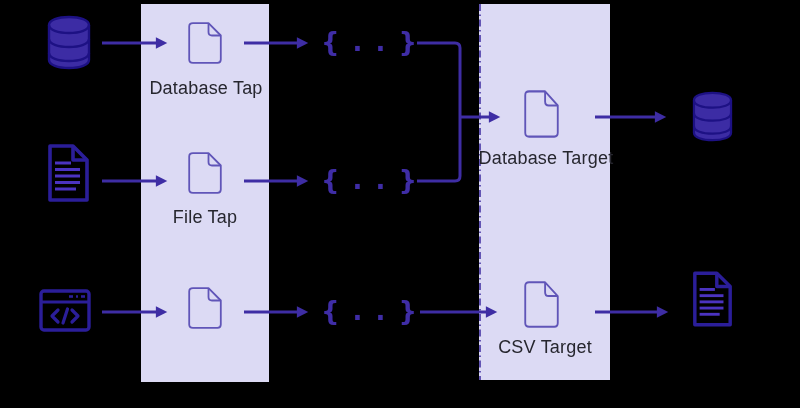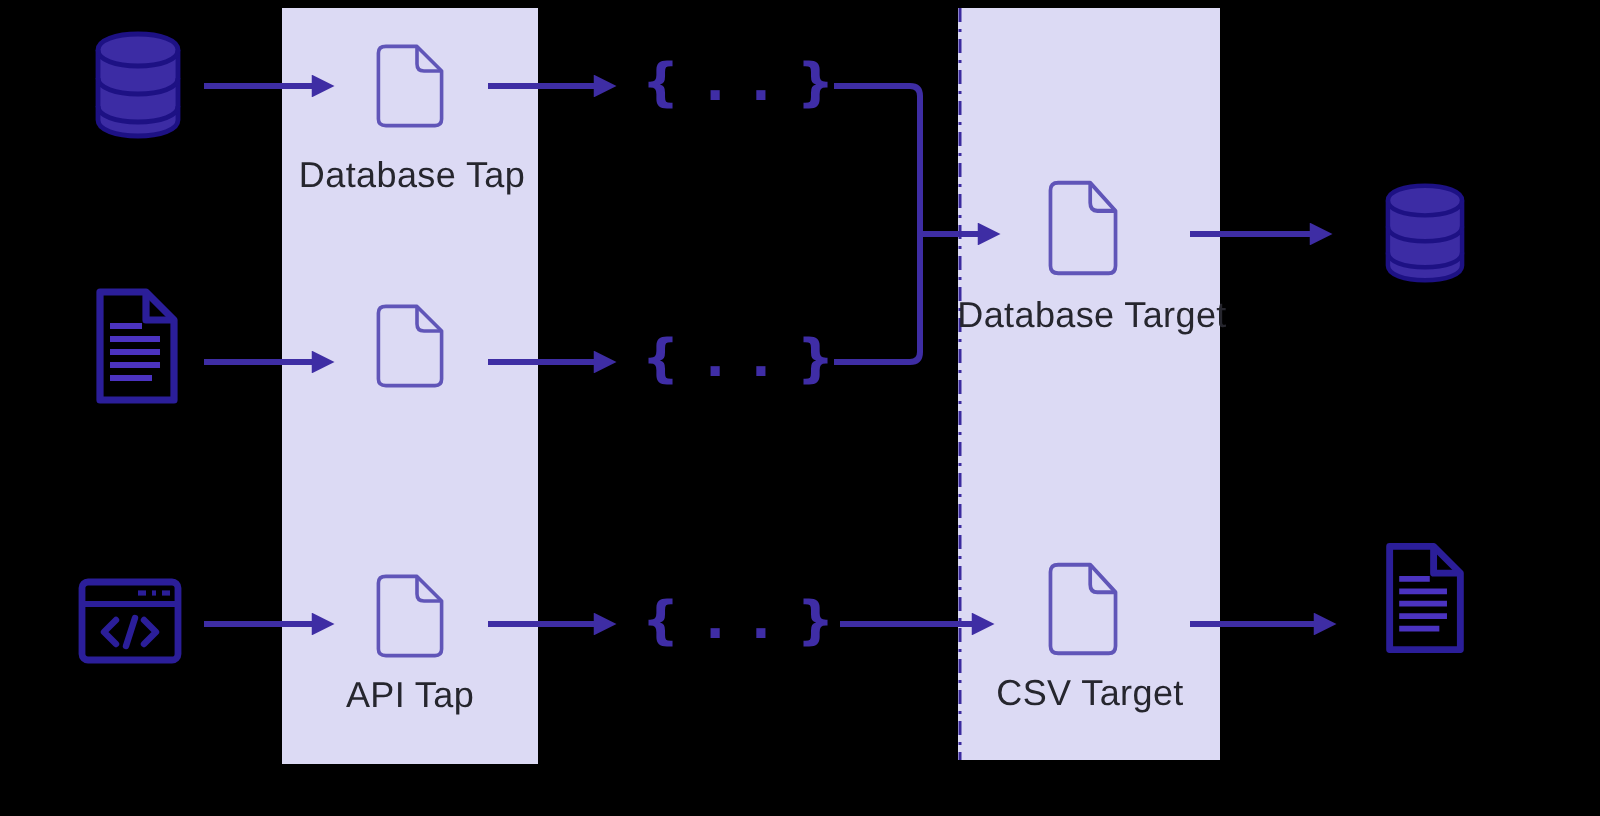--- a/index.html
+++ b/index.html
@@ -130,17 +130,17 @@
       <line x1="9" y1="38.5" x2="34" y2="38.5"></line>
       <line x1="9" y1="45" x2="30" y2="45"></line>
     </g>
   </svg>
 
   <div class="records" style="left:370px;top:43px">{ . . }</div>
   <div class="records" style="left:370px;top:181px">{ . . }</div>
   <div class="records" style="left:370px;top:312px">{ . . }</div>
 
   <div class="label" style="left:206px;top:88px">Database Tap</div>
-  <div class="label" style="left:205px;top:348px">API Tap</div>
+  <div class="label" style="left:205px;top:217px">File Tap</div>
   <div class="label" style="left:546px;top:158px">Database Target</div>
   <div class="label" style="left:545px;top:347px">CSV Target</div>
 
 </div>
 
 </body></html>

